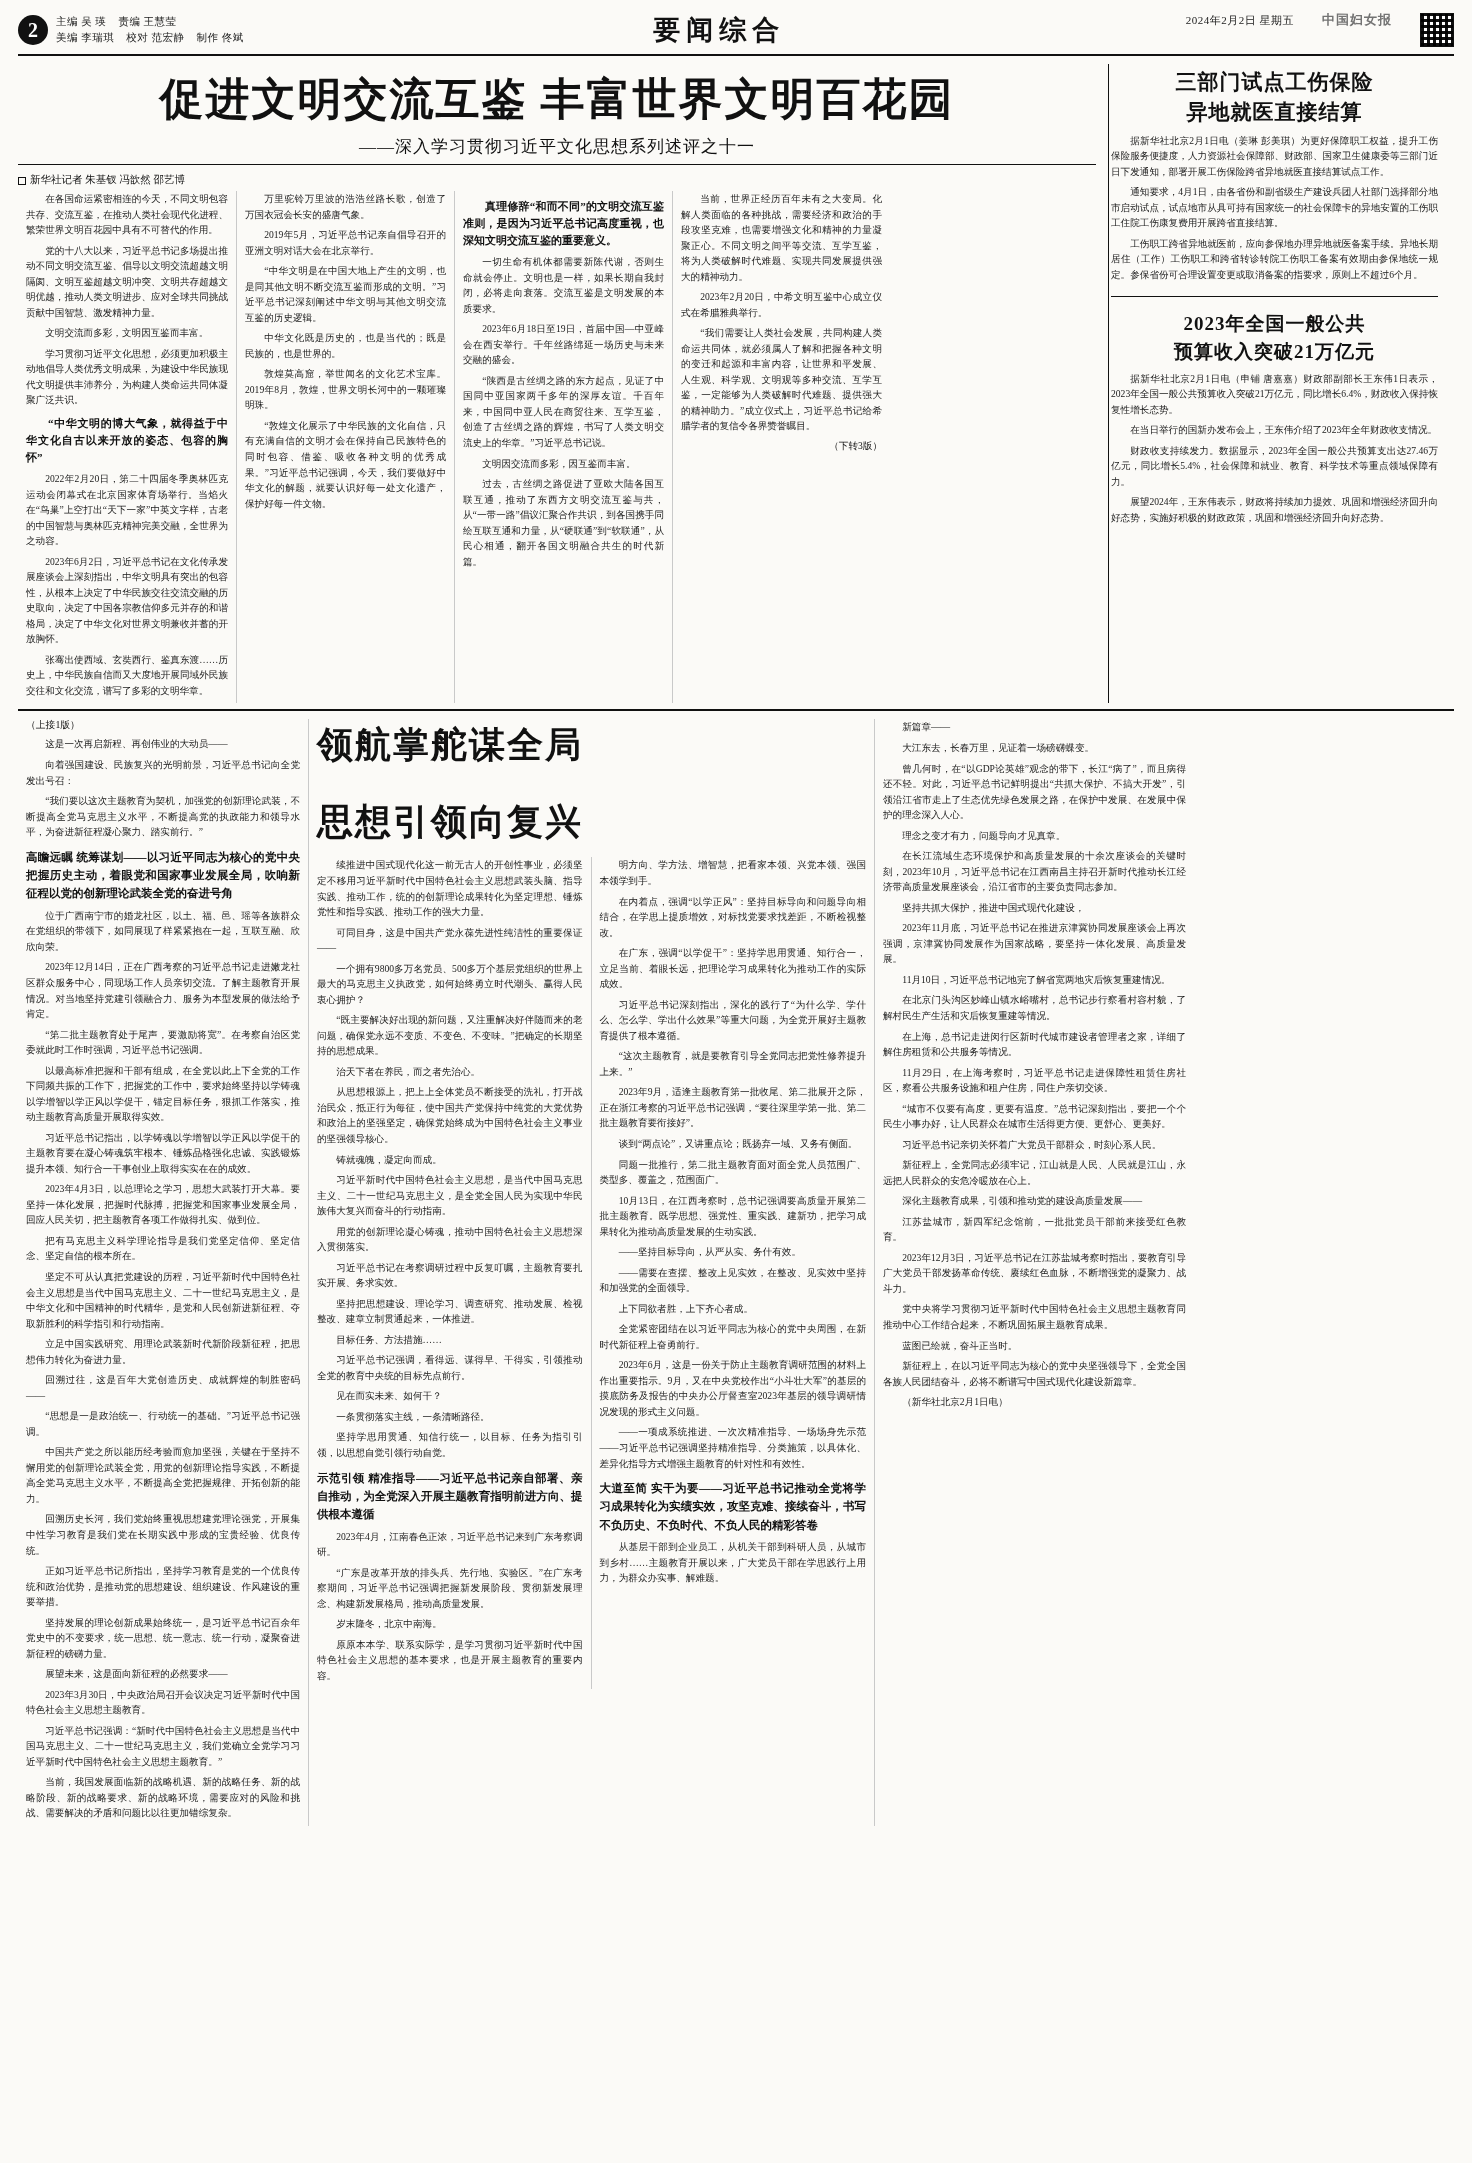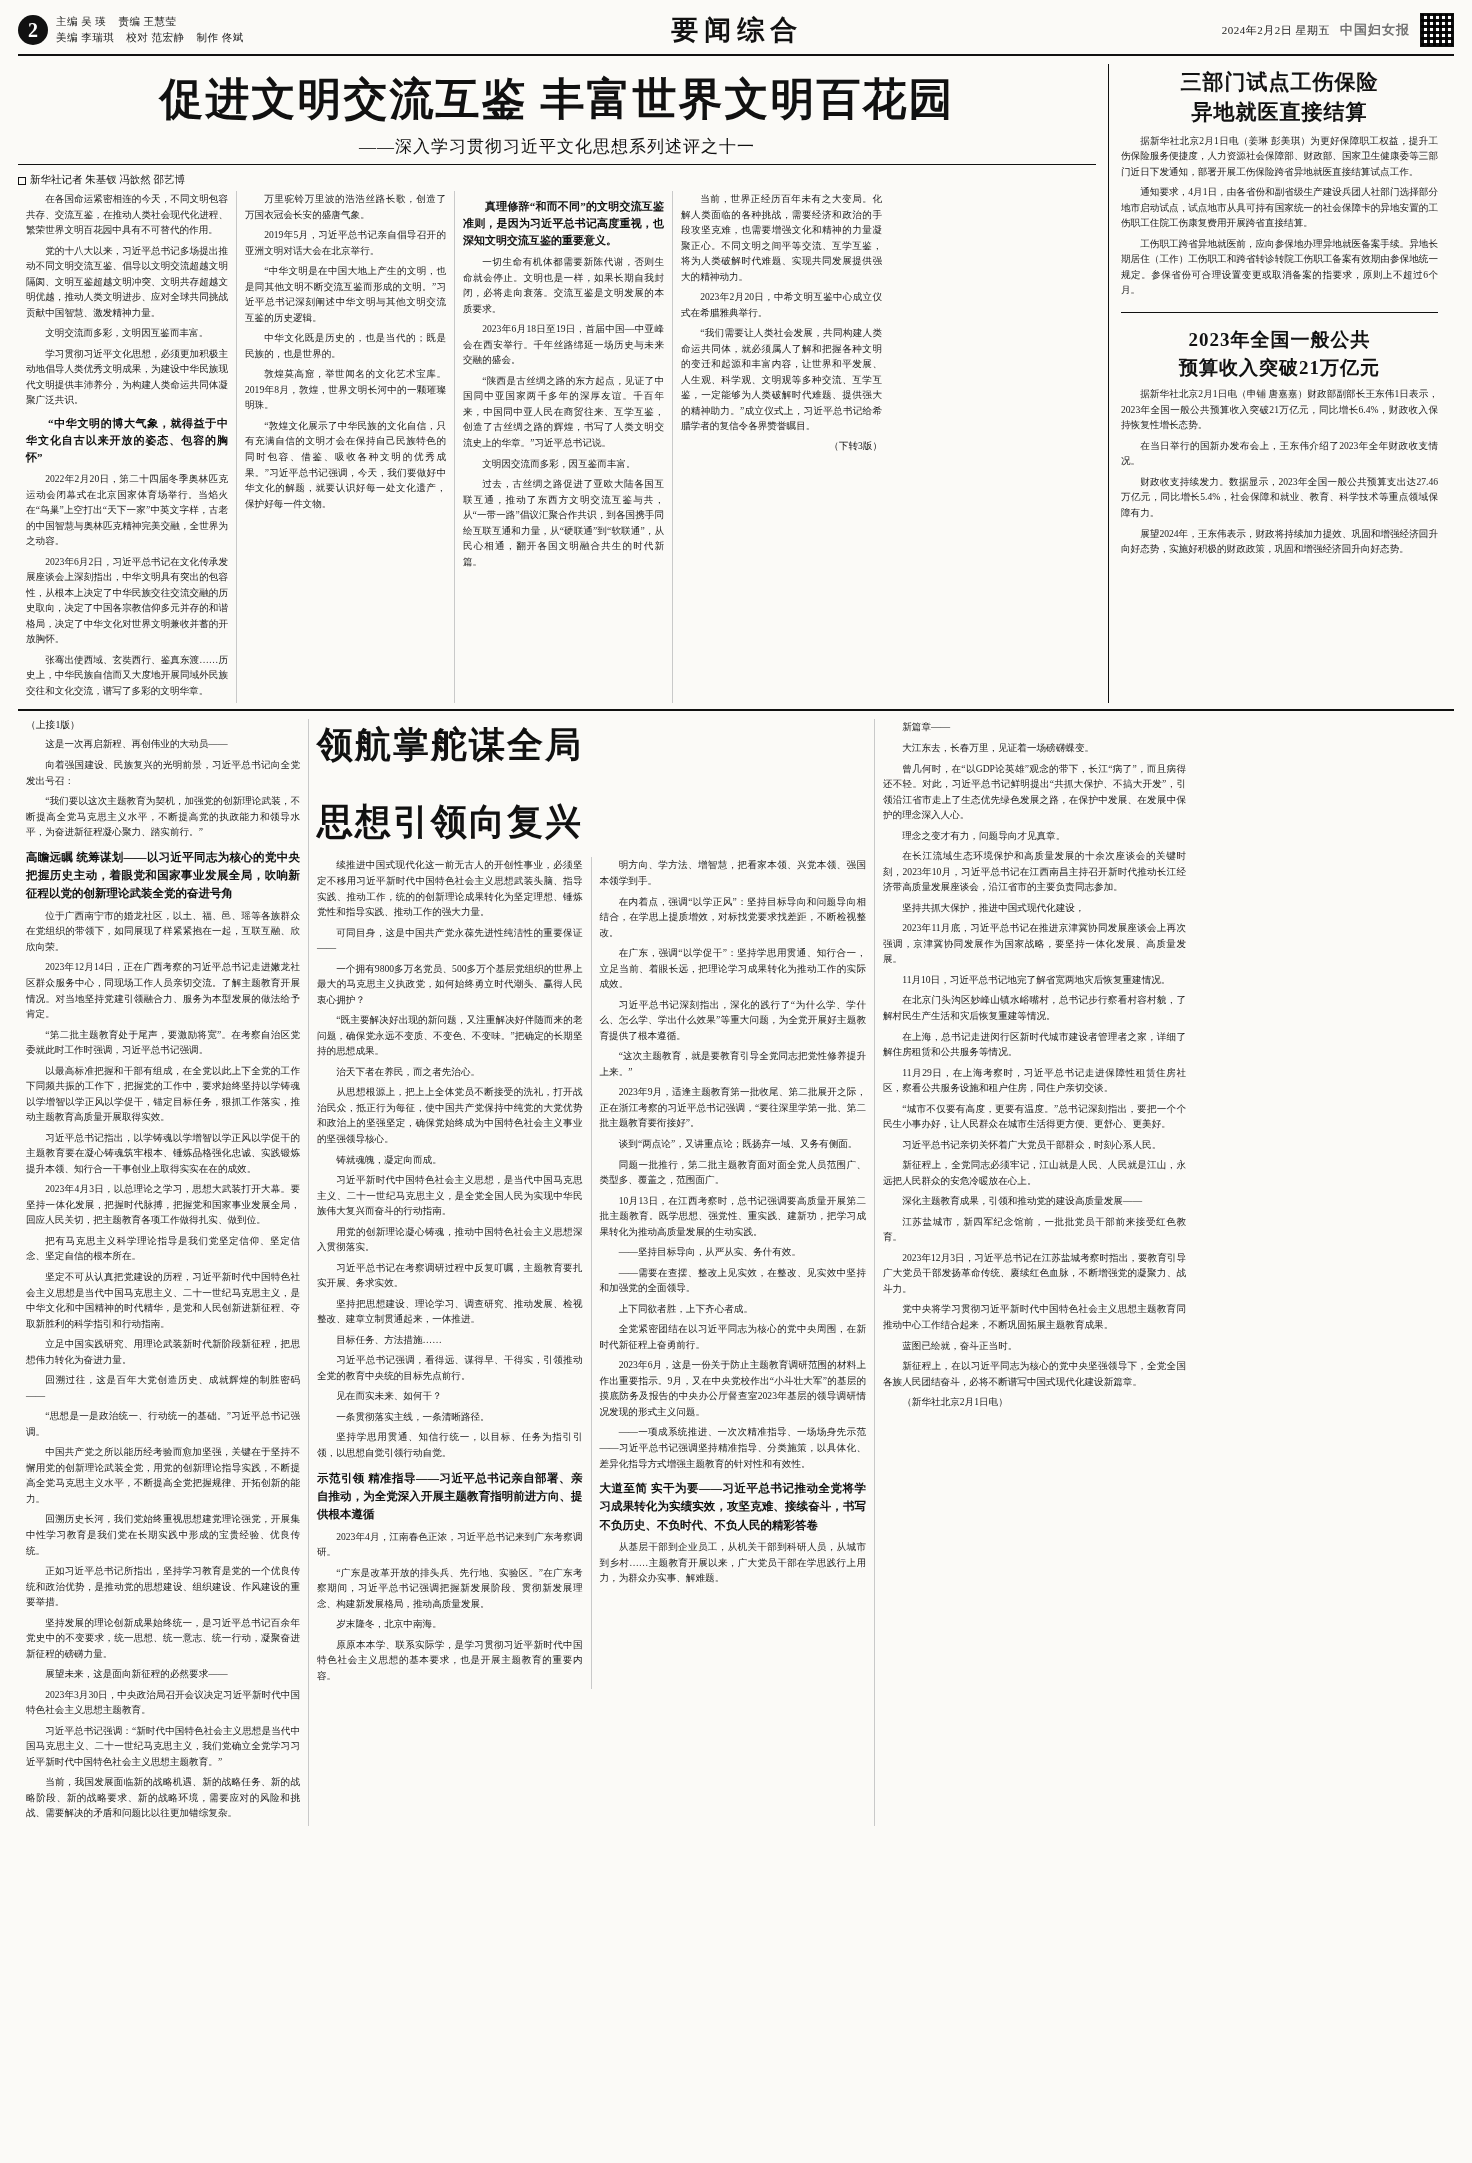--- a/index.html
+++ b/index.html
@@ -20,34 +20,34 @@
     width:30px; height:30px; border-radius:50%; background:#111; color:#fff;
     font-family:"Liberation Serif", serif; font-size:20px; font-weight:bold;
     display:flex; align-items:center; justify-content:center; margin-right:8px; flex:0 0 auto;
   }
   .credits { font-size:10.5px; line-height:1.5; color:#222; letter-spacing:0.5px; flex:0 0 auto; }
   .credits span { margin-right:9px; }
   .mast-title {
     flex:1 1 auto; text-align:center; font-size:27px; font-weight:bold; letter-spacing:6px;
     font-family:"Liberation Serif", serif;
   }
-  .mast-right { display:flex; align-items:center; gap:10px; flex:0 0 auto; }
+  .mast-right { display:flex; align-items:flex-start; gap:28px; flex:0 0 auto; }
   .mast-date { font-size:11px; color:#222; letter-spacing:0.5px; }
   .brand { font-size:13px; font-weight:bold; color:#737373; letter-spacing:1px; line-height:1.1; text-align:center;}
   .qr { width:34px; height:34px; background:
       repeating-linear-gradient(0deg,#111 0 3px,#fff 3px 6px),
       repeating-linear-gradient(90deg,#111 0 3px,transparent 3px 6px);
       background-blend-mode:multiply; border:1px solid #111; }
 
   
   .rule { border-top:1px solid #111; margin:6px 0; }
 
   .top-area { display:flex; margin-top:8px; }
   .top-left { width:1090px; padding-right:12px; }
-  .top-right { width:330px; padding-left:12px; border-left:1px solid #111; }
+  .top-right { width:330px; padding-left:2px; border-left:1px solid #111; }
 
   .headline {
     text-align:center;
     font-size:44px; font-weight:bold; letter-spacing:2px;
     font-family:"Liberation Serif", serif;
     margin:6px 0 2px 0;
     white-space:nowrap;
   }
   .subheadline { text-align:center; font-size:17px; margin:6px 0 4px 0; letter-spacing:1px; }
 

